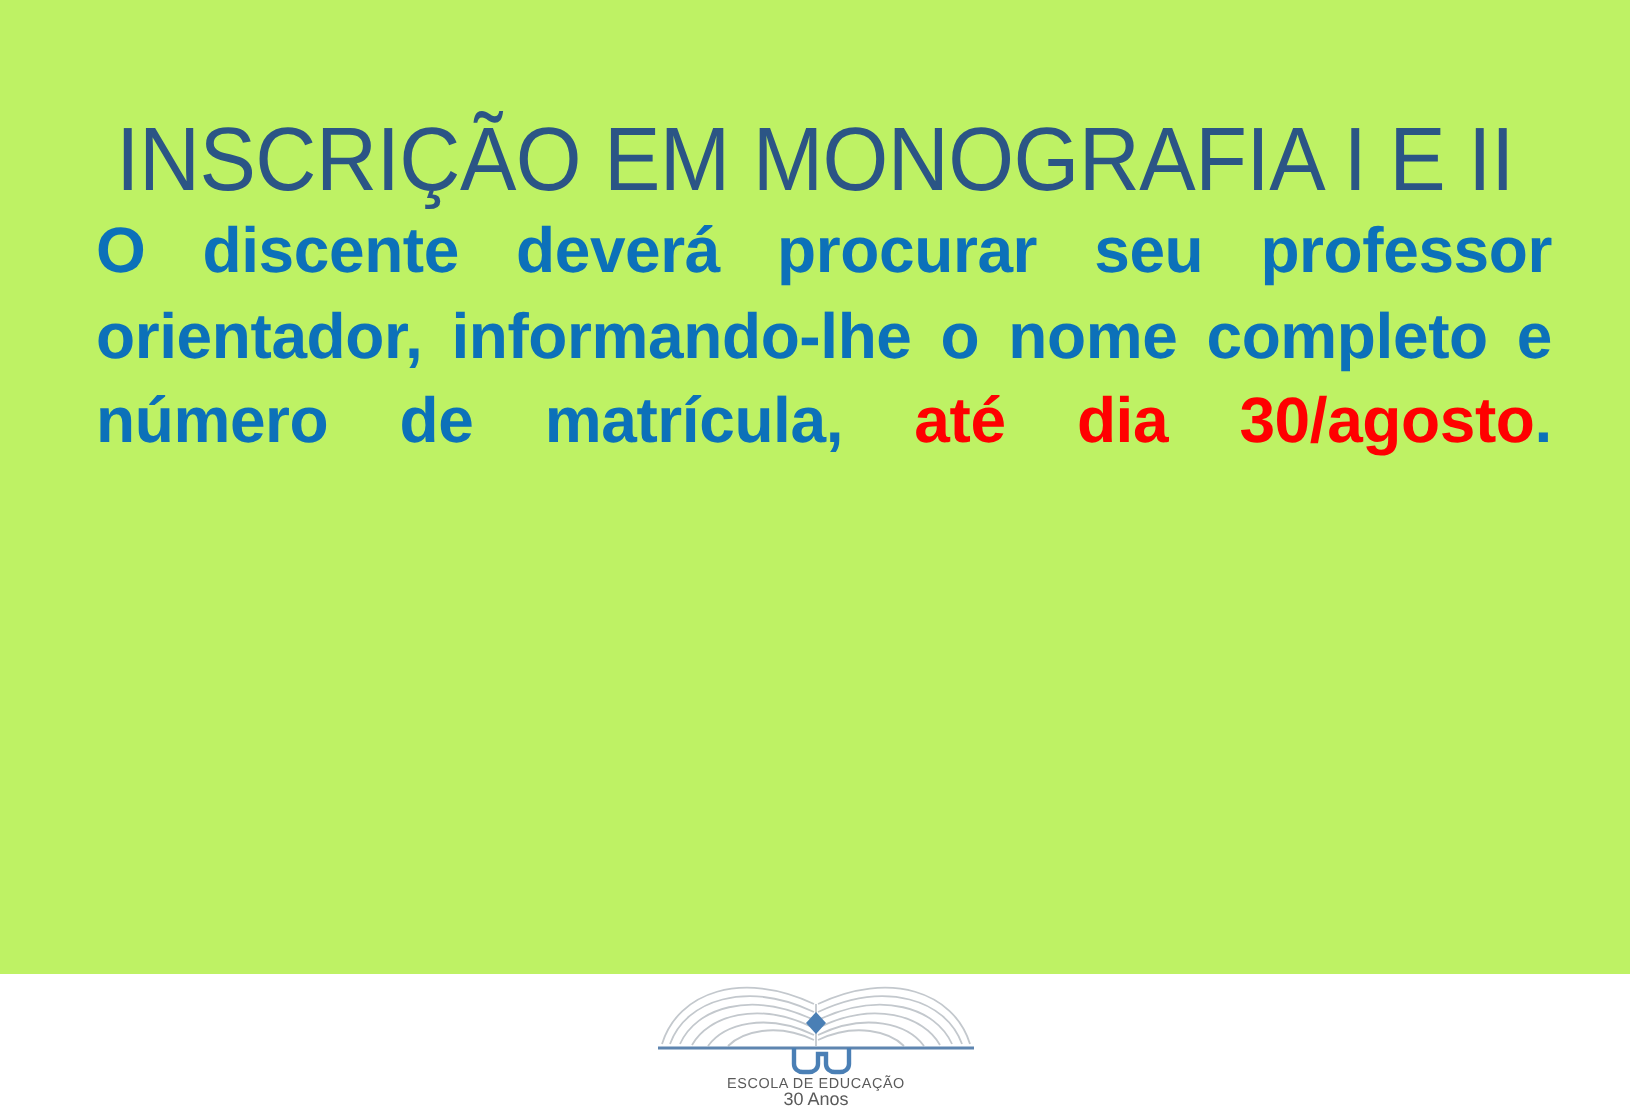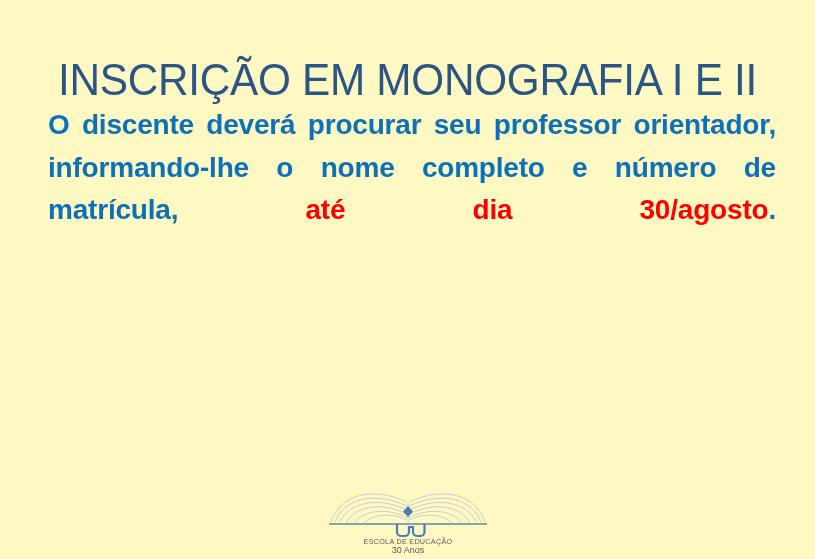--- a/index.html
+++ b/index.html
@@ -10,22 +10,22 @@
     width: 815px;
     height: 559px;
     background: #ffffff;
     font-family: "Liberation Sans", sans-serif;
     overflow: hidden;
   }
 
   #slide {
     position: relative;
     width: 815px;
-    height: 559px;
-    background: #fef9c3;
+    height: 487px;
+    background: #bef264;
     box-sizing: border-box;
   }
 
   
   #title {
     position: absolute;
     left: 0;
     top: 22px;
     width: 815px;
     text-align: center;
@@ -46,21 +46,21 @@
     left: 48px;
     top: 104px;
     width: 728px;
   }
 
   .para {
     text-align: justify;
     text-justify: inter-word;
     color: #0C71B9;
     font-family: "Liberation Sans", sans-serif;
-    font-size: 28px;
+    font-size: 32px;
     line-height: 42.5px;
     letter-spacing: -0.2px;
     margin: 0;
   }
 
   .para-1 {
     font-weight: bold;
     margin-bottom: 7px;
   }
 

